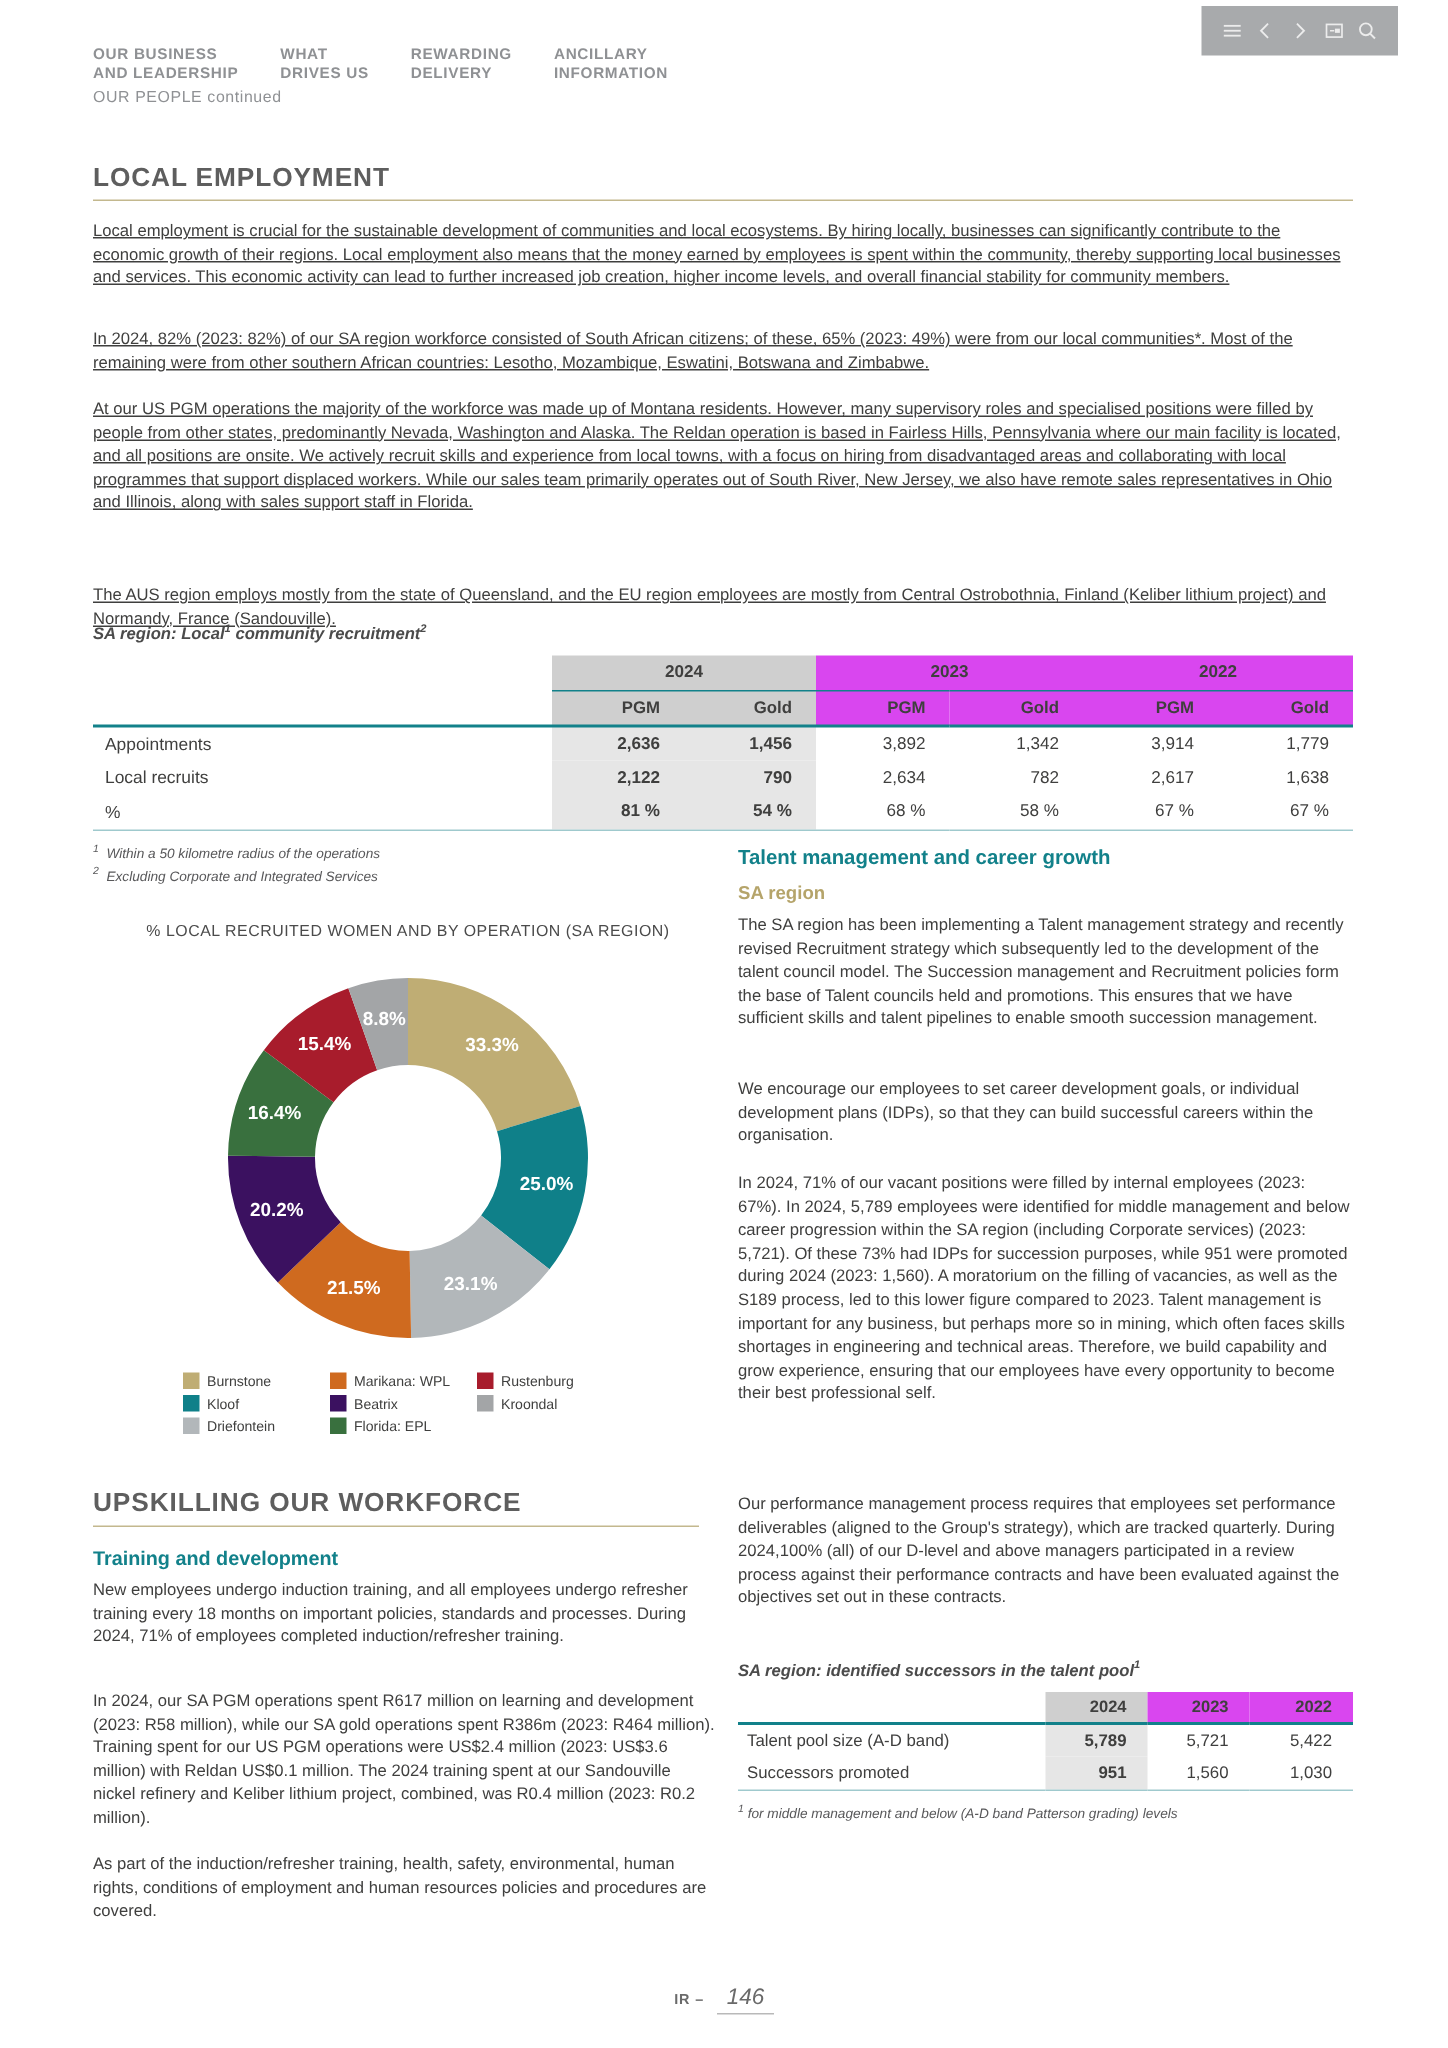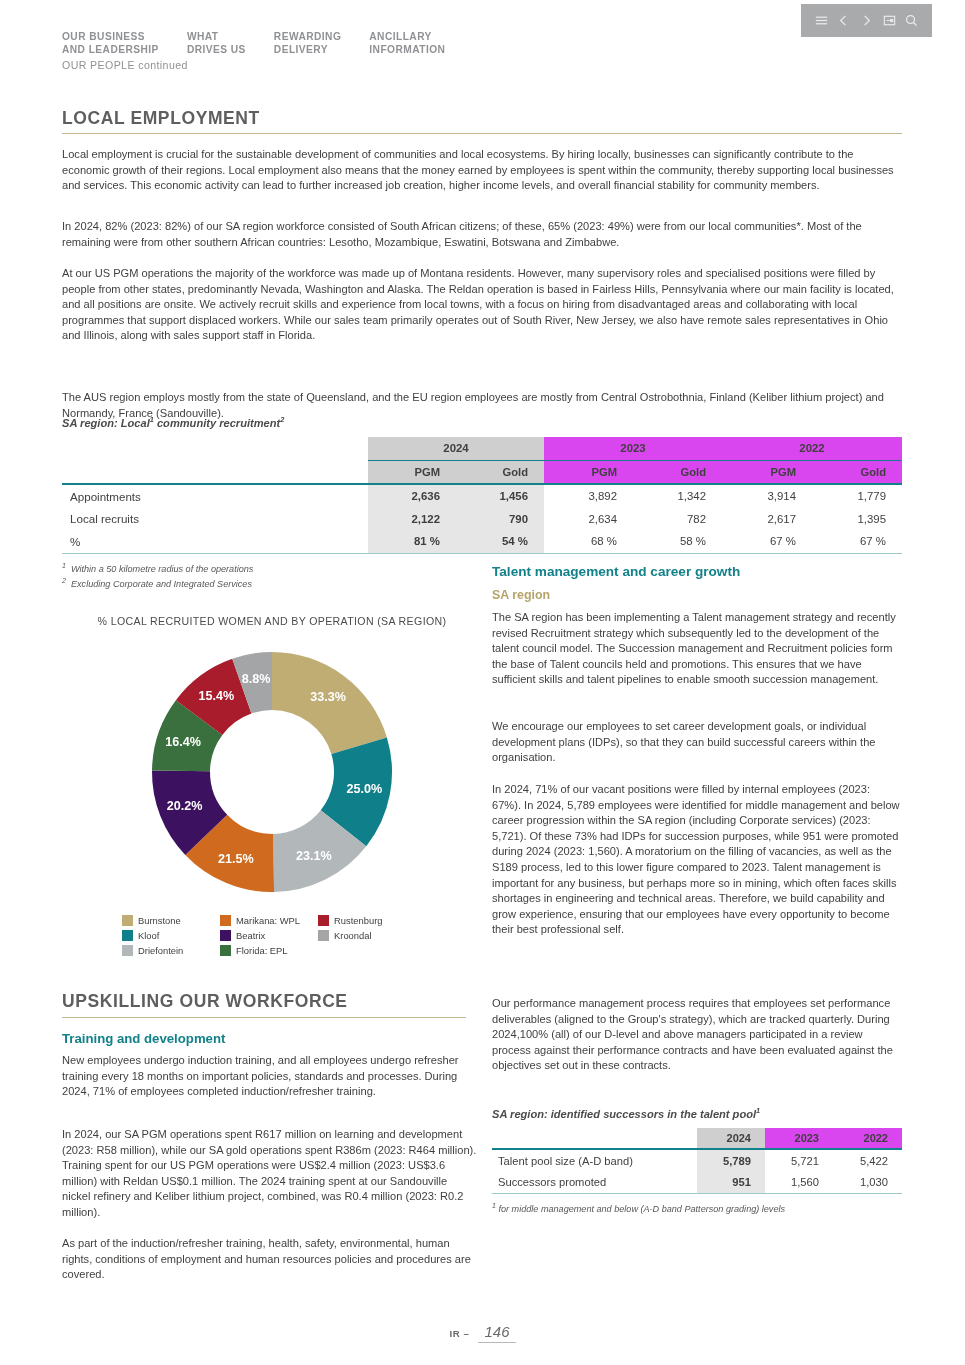--- a/index.html
+++ b/index.html
@@ -48,21 +48,21 @@
     letter-spacing: .6px; color: #5e5e5e; text-transform: uppercase;
   }
   .sec-rule { position: absolute; height: 1.4px; background: #c3b88e; }
 
   
   .para {
     position: absolute; font-size: 11.1px; line-height: 15.6px;
     color: #3f3f3e; text-align: left;
   }
   .para.narrow { width: 415px; }
-  .wide { width: 840px; }
+  .wide { width: 840px; text-decoration: underline; }
 
   
   .tbl1 { position: absolute; left: 62px; top: 437px; width: 840px; }
   .tbl1 table { border-collapse: collapse; width: 100%; font-size: 11.2px; }
   .tbl1 th, .tbl1 td { padding: 0; }
   .hdr-year {
     height: 23px; text-align: center; font-weight: bold; font-size: 11.4px;
     color: #3f3f3e;
   }
   .hdr-sub {
@@ -254,21 +254,21 @@
           <td class="cellv">3,914</td>
           <td class="cellv">1,779</td>
         </tr>
         <tr>
           <td class="rowlbl">Local recruits</td>
           <td class="cellv b col-2024b">2,122</td>
           <td class="cellv b col-2024b">790</td>
           <td class="cellv">2,634</td>
           <td class="cellv">782</td>
           <td class="cellv">2,617</td>
-          <td class="cellv">1,395</td>
+          <td class="cellv">1,638</td>
         </tr>
         <tr>
           <td class="rowlbl tl-teal-thin">%</td>
           <td class="cellv b col-2024b tl-teal-thin">81 %</td>
           <td class="cellv b col-2024b tl-teal-thin">54 %</td>
           <td class="cellv tl-teal-thin">68 %</td>
           <td class="cellv tl-teal-thin">58 %</td>
           <td class="cellv tl-teal-thin">67 %</td>
           <td class="cellv tl-teal-thin">67 %</td>
         </tr>

